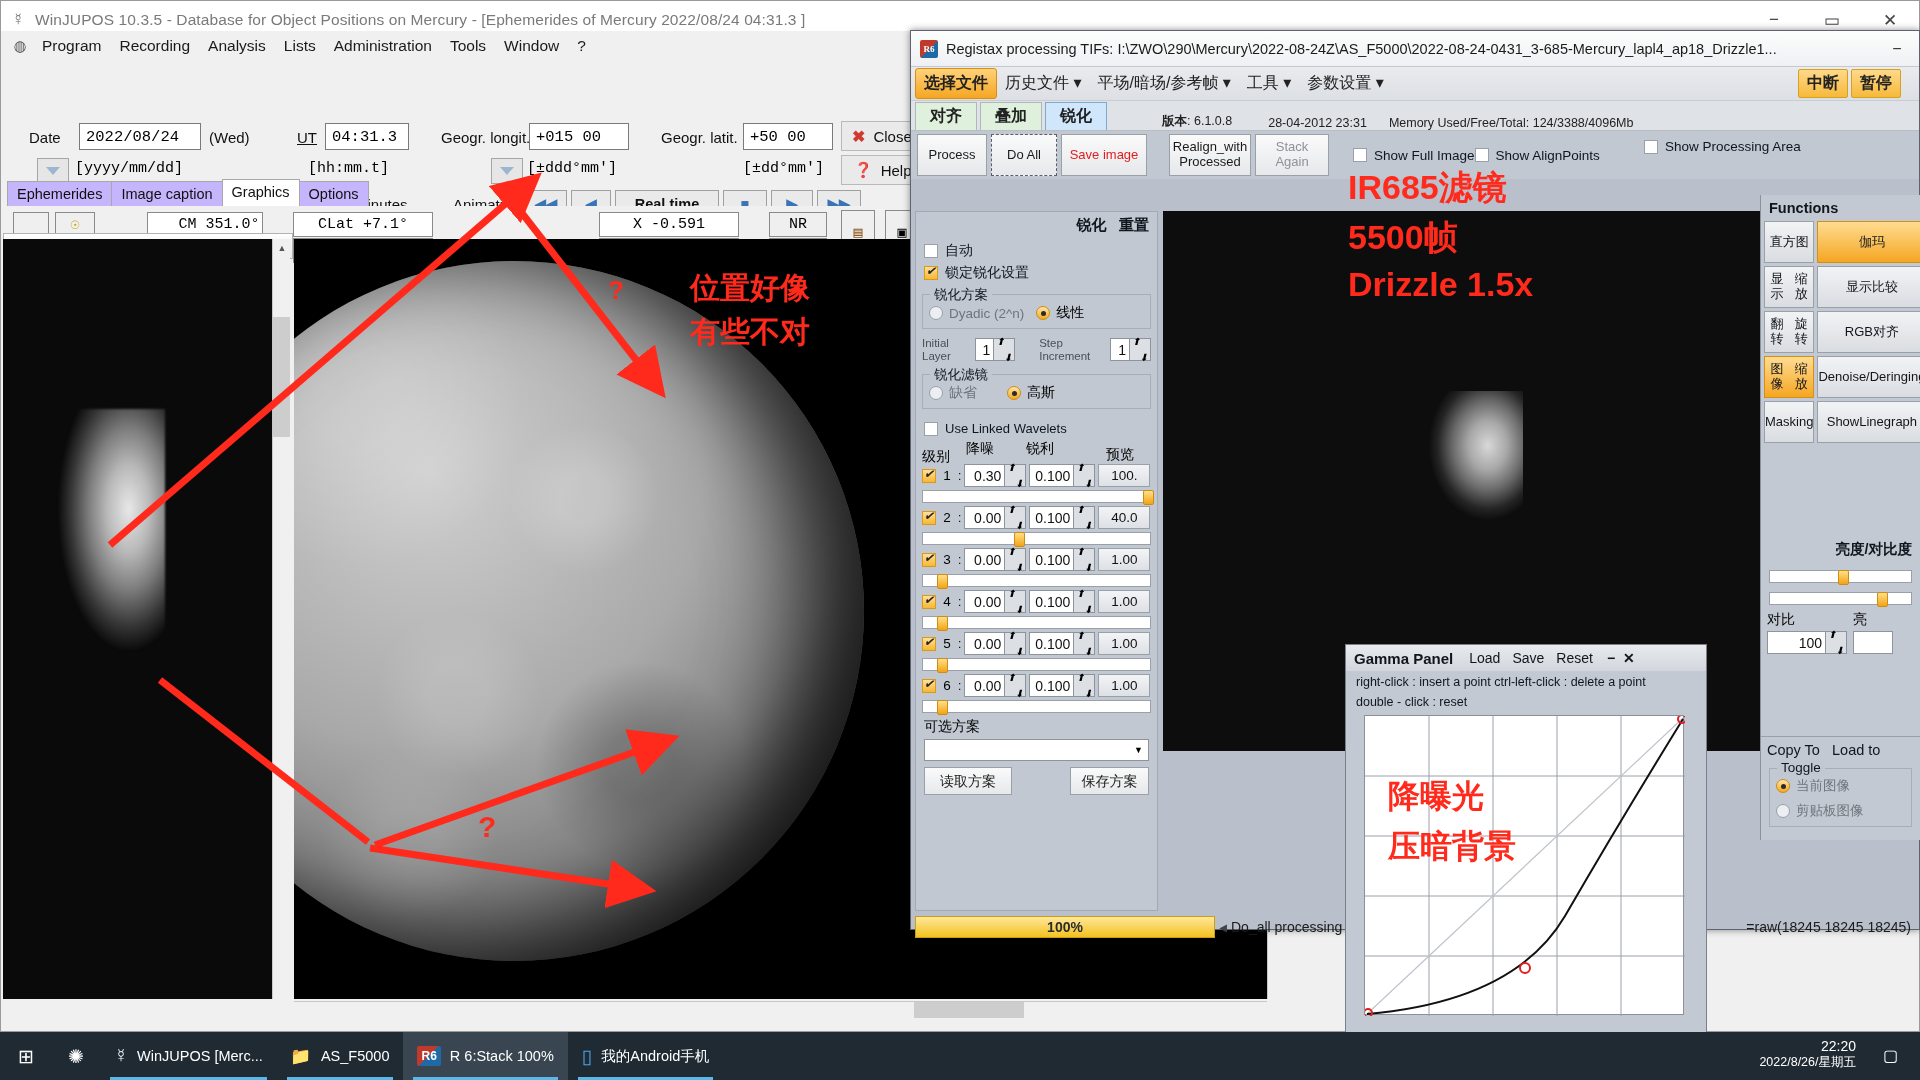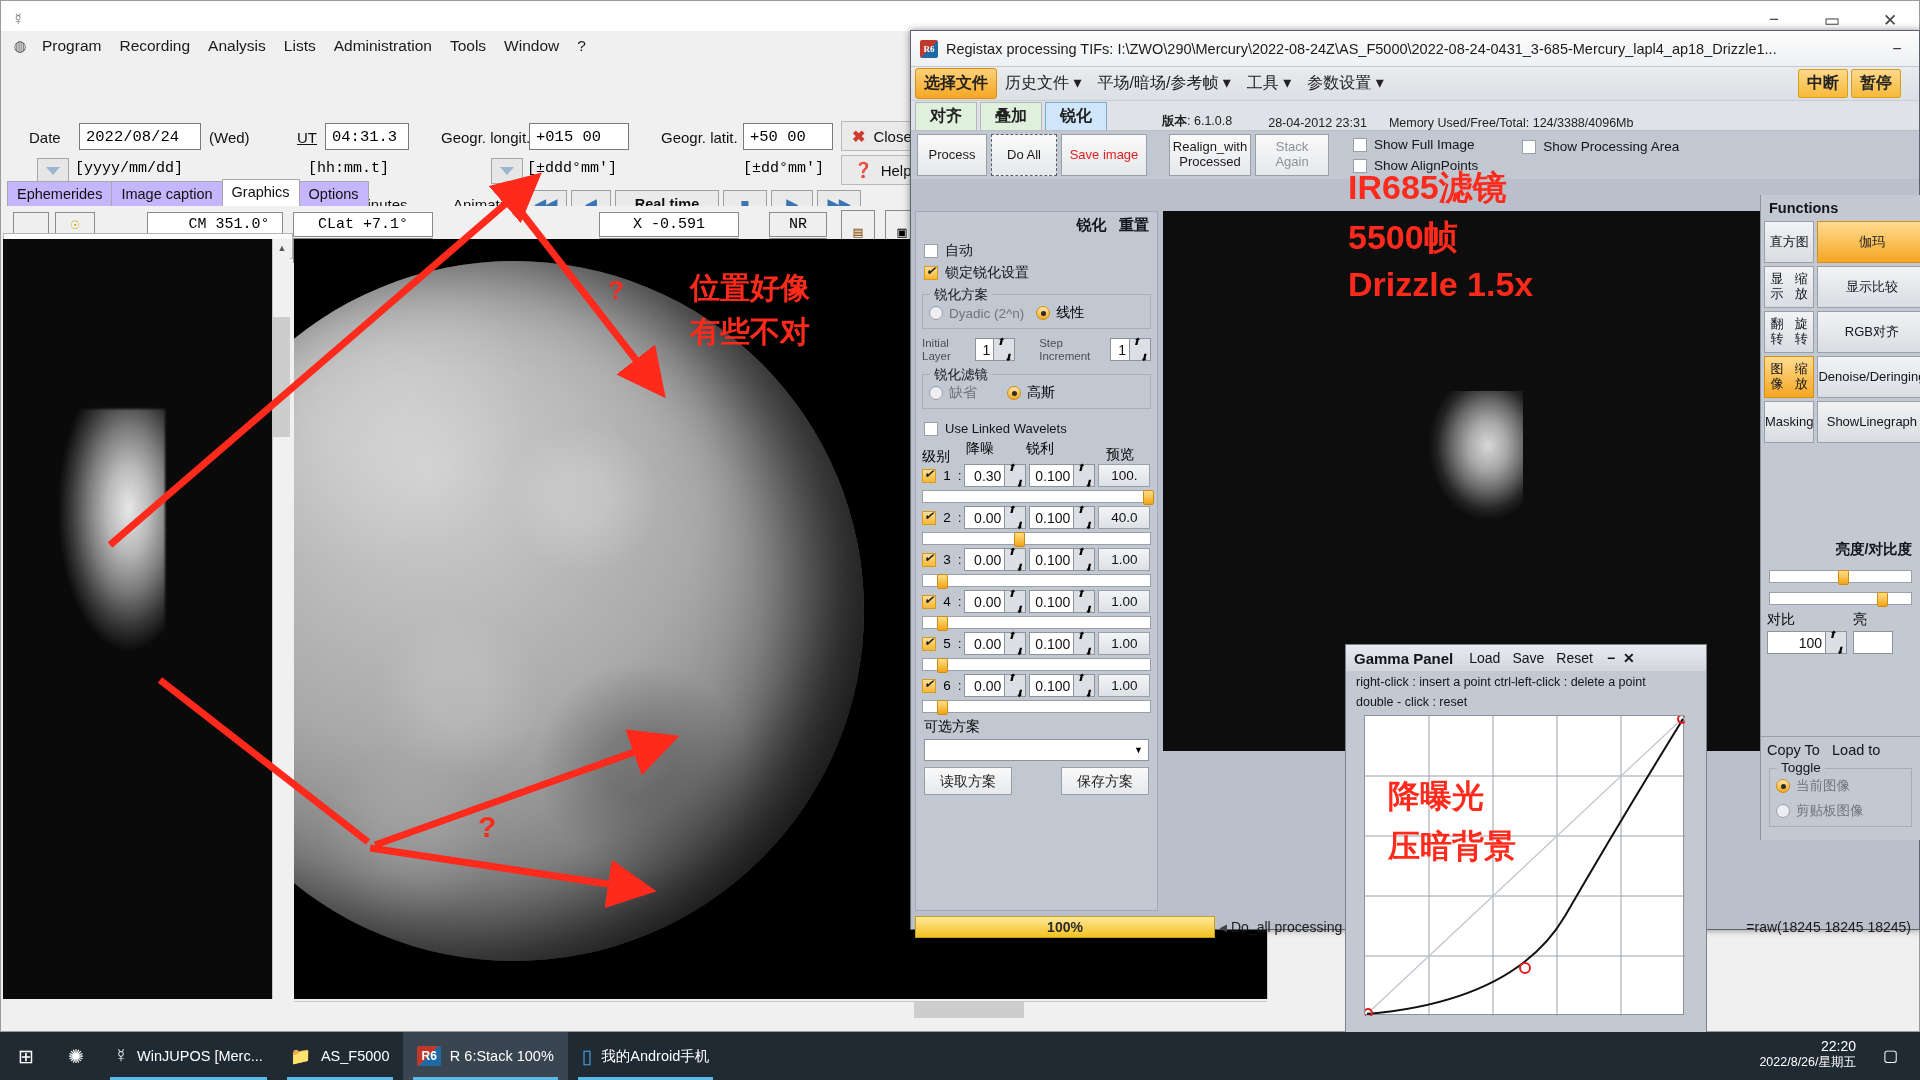--- a/index.html
+++ b/index.html
@@ -182,20 +182,21 @@
   .annot { color:#ff2a1c; font-weight:bold; white-space:nowrap; }
   svg.arrows { position:absolute; left:0; top:0; pointer-events:none; }
 </style>
 </head>
 <body>
 
 <div class="abs" id="winjupos">
 
   <div class="abs" id="wj-titlebar">
     <span class="tb-icon">☿</span>
+    <span id="wj-title-text">WinJUPOS 10.3.5 - Database for Object Positions on Mercury - [Ephemerides of Mercury  2022/08/24  04:31.3 ]</span>
     <span class="wincaps">
       <span class="wincap">−</span>
       <span class="wincap">▭</span>
       <span class="wincap close">✕</span>
     </span>
   </div>
 
   <div class="abs" id="wj-menubar">
     <span class="mico">◍</span>
     <span class="mitem">Program</span>
@@ -262,21 +263,21 @@
   <div class="abs" id="wj-tabs">
     <span class="wtab">Ephemerides</span>
     <span class="wtab">Image caption</span>
     <span class="wtab active">Graphics</span>
     <span class="wtab">Options</span>
   </div>
 
   <div class="abs" style="left:0; top:205px; width:1300px; height:32px; background:#f0f0f0;">
     <span class="abs vbtn" style="left:12px; top:6px; width:36px;"></span>
     <span class="abs vbtn" style="left:54px; top:6px; width:40px; color:#c8a000;">☉</span>
-    <span class="abs vbox" style="left:146px; top:6px; width:136px; justify-content:center;padding-left:28px;">CM   351.0°</span>
+    <span class="abs vbox" style="left:146px; top:6px; width:116px; justify-content:center;padding-left:28px;">CM   351.0°</span>
     <span class="abs vbox" style="left:292px; top:6px; width:140px; justify-content:center;">CLat  +7.1°</span>
     <span class="abs vbox" style="left:292px; top:32px; width:140px; justify-content:center;">B     +5.6</span>
     <span class="abs vbox" style="left:598px; top:6px; width:140px; justify-content:center;">X  -0.591</span>
     <span class="abs vbox" style="left:598px; top:32px; width:140px; justify-content:center;">Y  -0.001</span>
     <span class="abs vbtn" style="left:768px; top:6px; width:58px;">NR</span>
     <span class="abs vbtn" style="left:768px; top:32px; width:58px;">--&gt;</span>
     <span class="abs vbtn" style="left:840px; top:4px; width:34px; height:44px; color:#8a5a1f;">▤</span>
     <span class="abs vbtn" style="left:884px; top:4px; width:34px; height:44px;">▣</span>
   </div>
 
@@ -350,21 +351,21 @@
   </div>
 
   <div id="rx-toolrow">
     <span class="rx-tbtn" style="width:70px;">Process</span>
     <span class="rx-tbtn dash" style="width:66px;">Do All</span>
     <span class="rx-tbtn redtx" style="width:86px;">Save image</span>
     <span style="width:14px;"></span>
     <span class="rx-tbtn" style="width:82px;">Realign_with Processed</span>
     <span class="rx-tbtn dis" style="width:74px;">Stack Again</span>
     <span style="width:16px;"></span>
-    <span style="display:flex;flex-direction:column;gap:6px;">
+    <span style="display:flex;flex-direction:row;">
       <span class="rx-chk">
         <i class="cbx"></i>
         <span>Show Full Image</span>
       </span>
       <span class="rx-chk">
         <i class="cbx"></i>
         <span>Show AlignPoints</span>
       </span>
     </span>
     <span style="width:36px;"></span>
@@ -555,21 +556,21 @@
       </div>
 
     <div style="padding:2px 8px 0;">
       <div style="font-size:14px;margin-bottom:3px;">可选方案</div>
       <div style="background:#fff;border:1px solid #8e949c;height:22px;display:flex;align-items:center;padding:0 5px;font-size:13px;">
         <span></span>
         <span style="margin-left:auto;font-size:9px;">▼</span>
       </div>
       <div style="display:flex;justify-content:space-between;margin-top:6px;">
         <span class="rx-tbtn" style="width:88px;height:28px;font-size:14px;">读取方案</span>
-        <span class="rx-tbtn" style="width:88px;height:28px;font-size:14px;">保存方案</span>
+        <span class="rx-tbtn" style="width:79px;height:28px;font-size:14px;">保存方案</span>
       </div>
     </div>
   </div>
 
   <div class="abs" id="rx-preview">
     <div class="abs" style="left:250px; top:180px; width:110px; height:130px;
          background:radial-gradient(ellipse 58% 62% at 68% 42%, #d8d8d8 0%, #a8a8a8 30%, #6a6a6a 55%, #262626 78%, rgba(13,13,13,0) 93%);
          filter:blur(.6px);"></div>
   </div>
 

